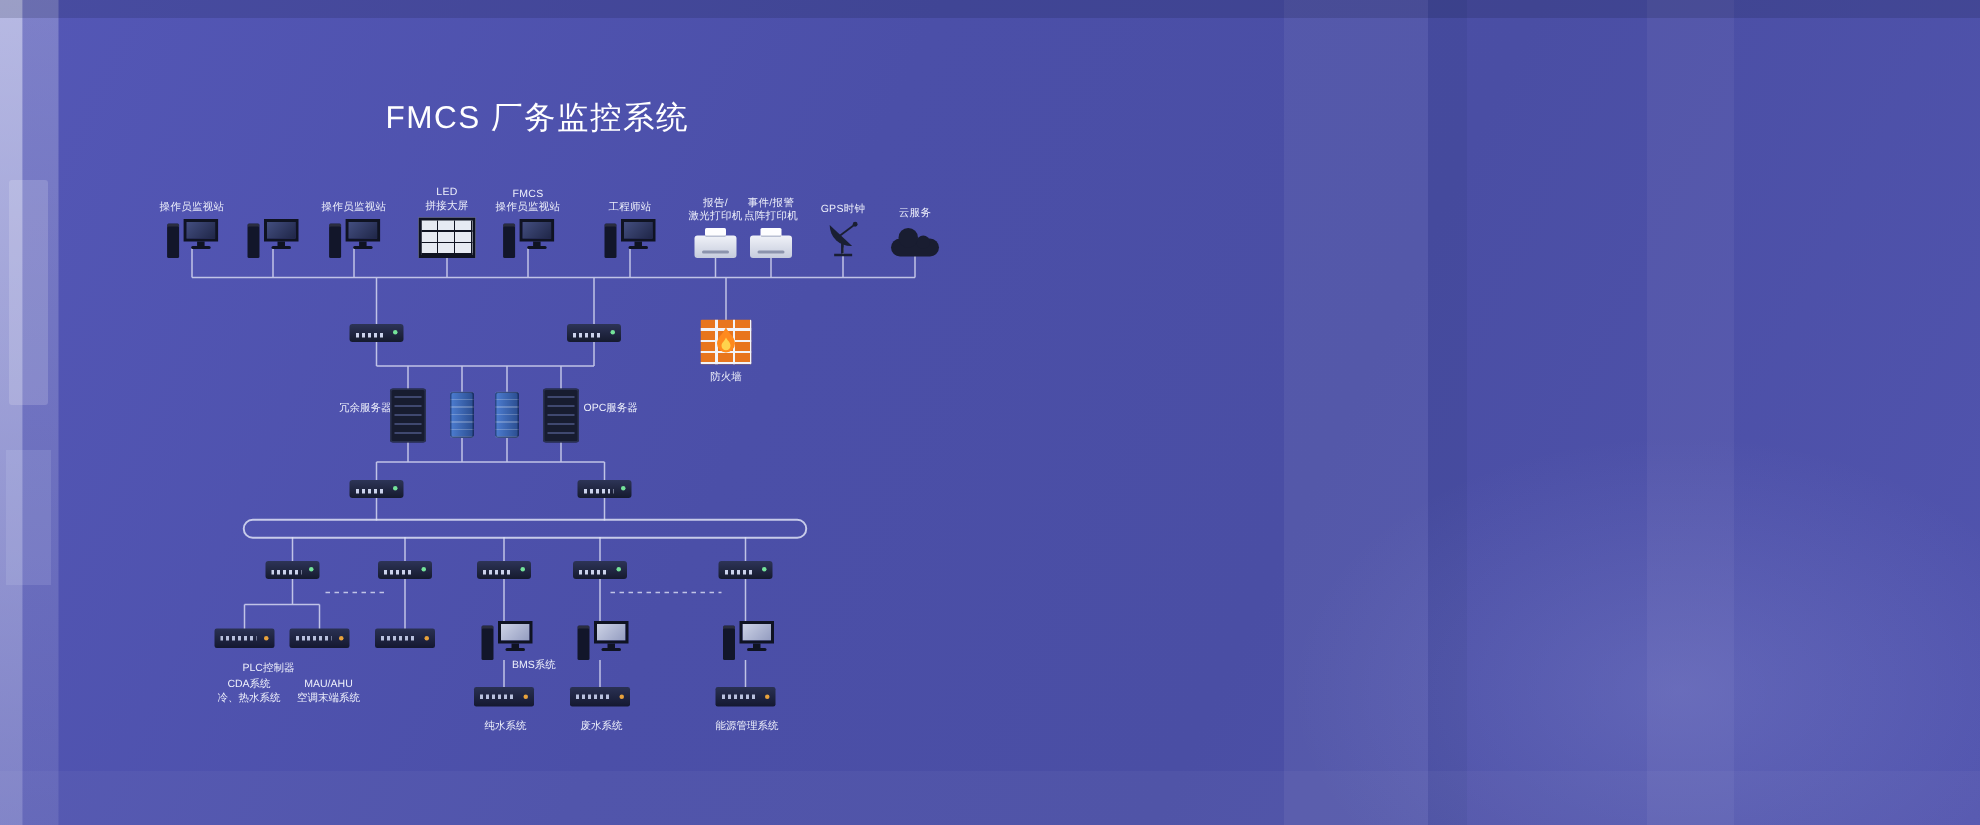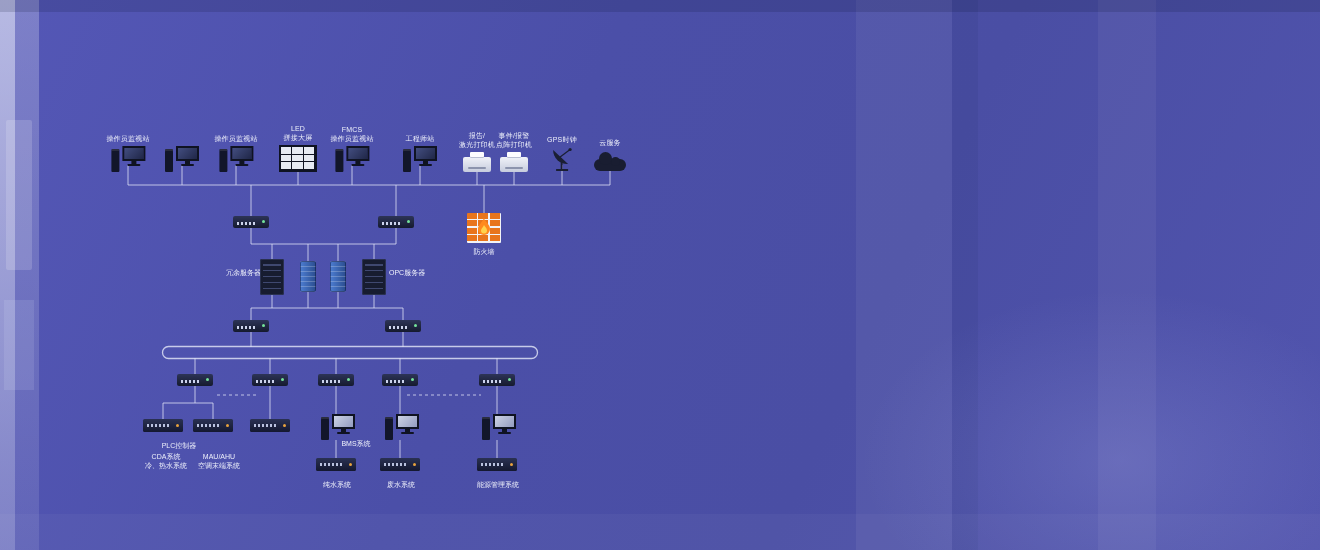--- a/index.html
+++ b/index.html
@@ -84,20 +84,21 @@
   <div class="ph" id="phL2"></div>
   <div class="ph" id="phG1"></div>
   <div class="ph" id="phG2"></div>
   <div class="ph" id="phC1"></div>
   <div class="ph" id="phC2"></div>
   <div class="ph" id="phC3"></div>
   <div class="ph" id="phGlow"></div>
   <div class="ph" id="phTop"></div>
   <div class="ph" id="phBot"></div>
 
+  <div class="title">FMCS 厂务监控系统</div>
 
   <div>
 
     <svg class="wires" width="1320" height="550">
       <path fill="none" stroke="#dde0f5" stroke-opacity="0.8" stroke-width="1" d="M128 165V185M182 165V185M236 165V185M298 165V185M352 165V185M420 165V185M477 165V185M514 165V185M562 165V185M610 165V185M128 185H610M251 185V218M396 185V218M484 185V215M251 226V244M396 226V244M251 244H396M272 244V261M308 244V263M338 244V263M374 244V261M272 293V308M308 291V308M338 291V308M374 293V308M251 308H403M251 308V322M403 308V322M251 330V347M403 330V347M195 358V375M270 358V375M336 358V375M400 358V375M497 358V375M195 384V403M163 403H213M163 403V420M213 403V420M270 384V420M336 384V415M336 440V459M400 384V415M400 440V459M497 384V415M497 440V459"></path>
       <path fill="none" stroke="#dde0f5" stroke-opacity="0.8" stroke-width="1" stroke-dasharray="3 3" d="M217 395H257M407 395H481"></path>
       <rect x="162.5" y="346.5" width="375" height="12" rx="6" fill="none" stroke="#dde0f5" stroke-opacity="0.85" stroke-width="1.3"></rect>
     </svg>
 
     <div class="dev" style="left:128px">

